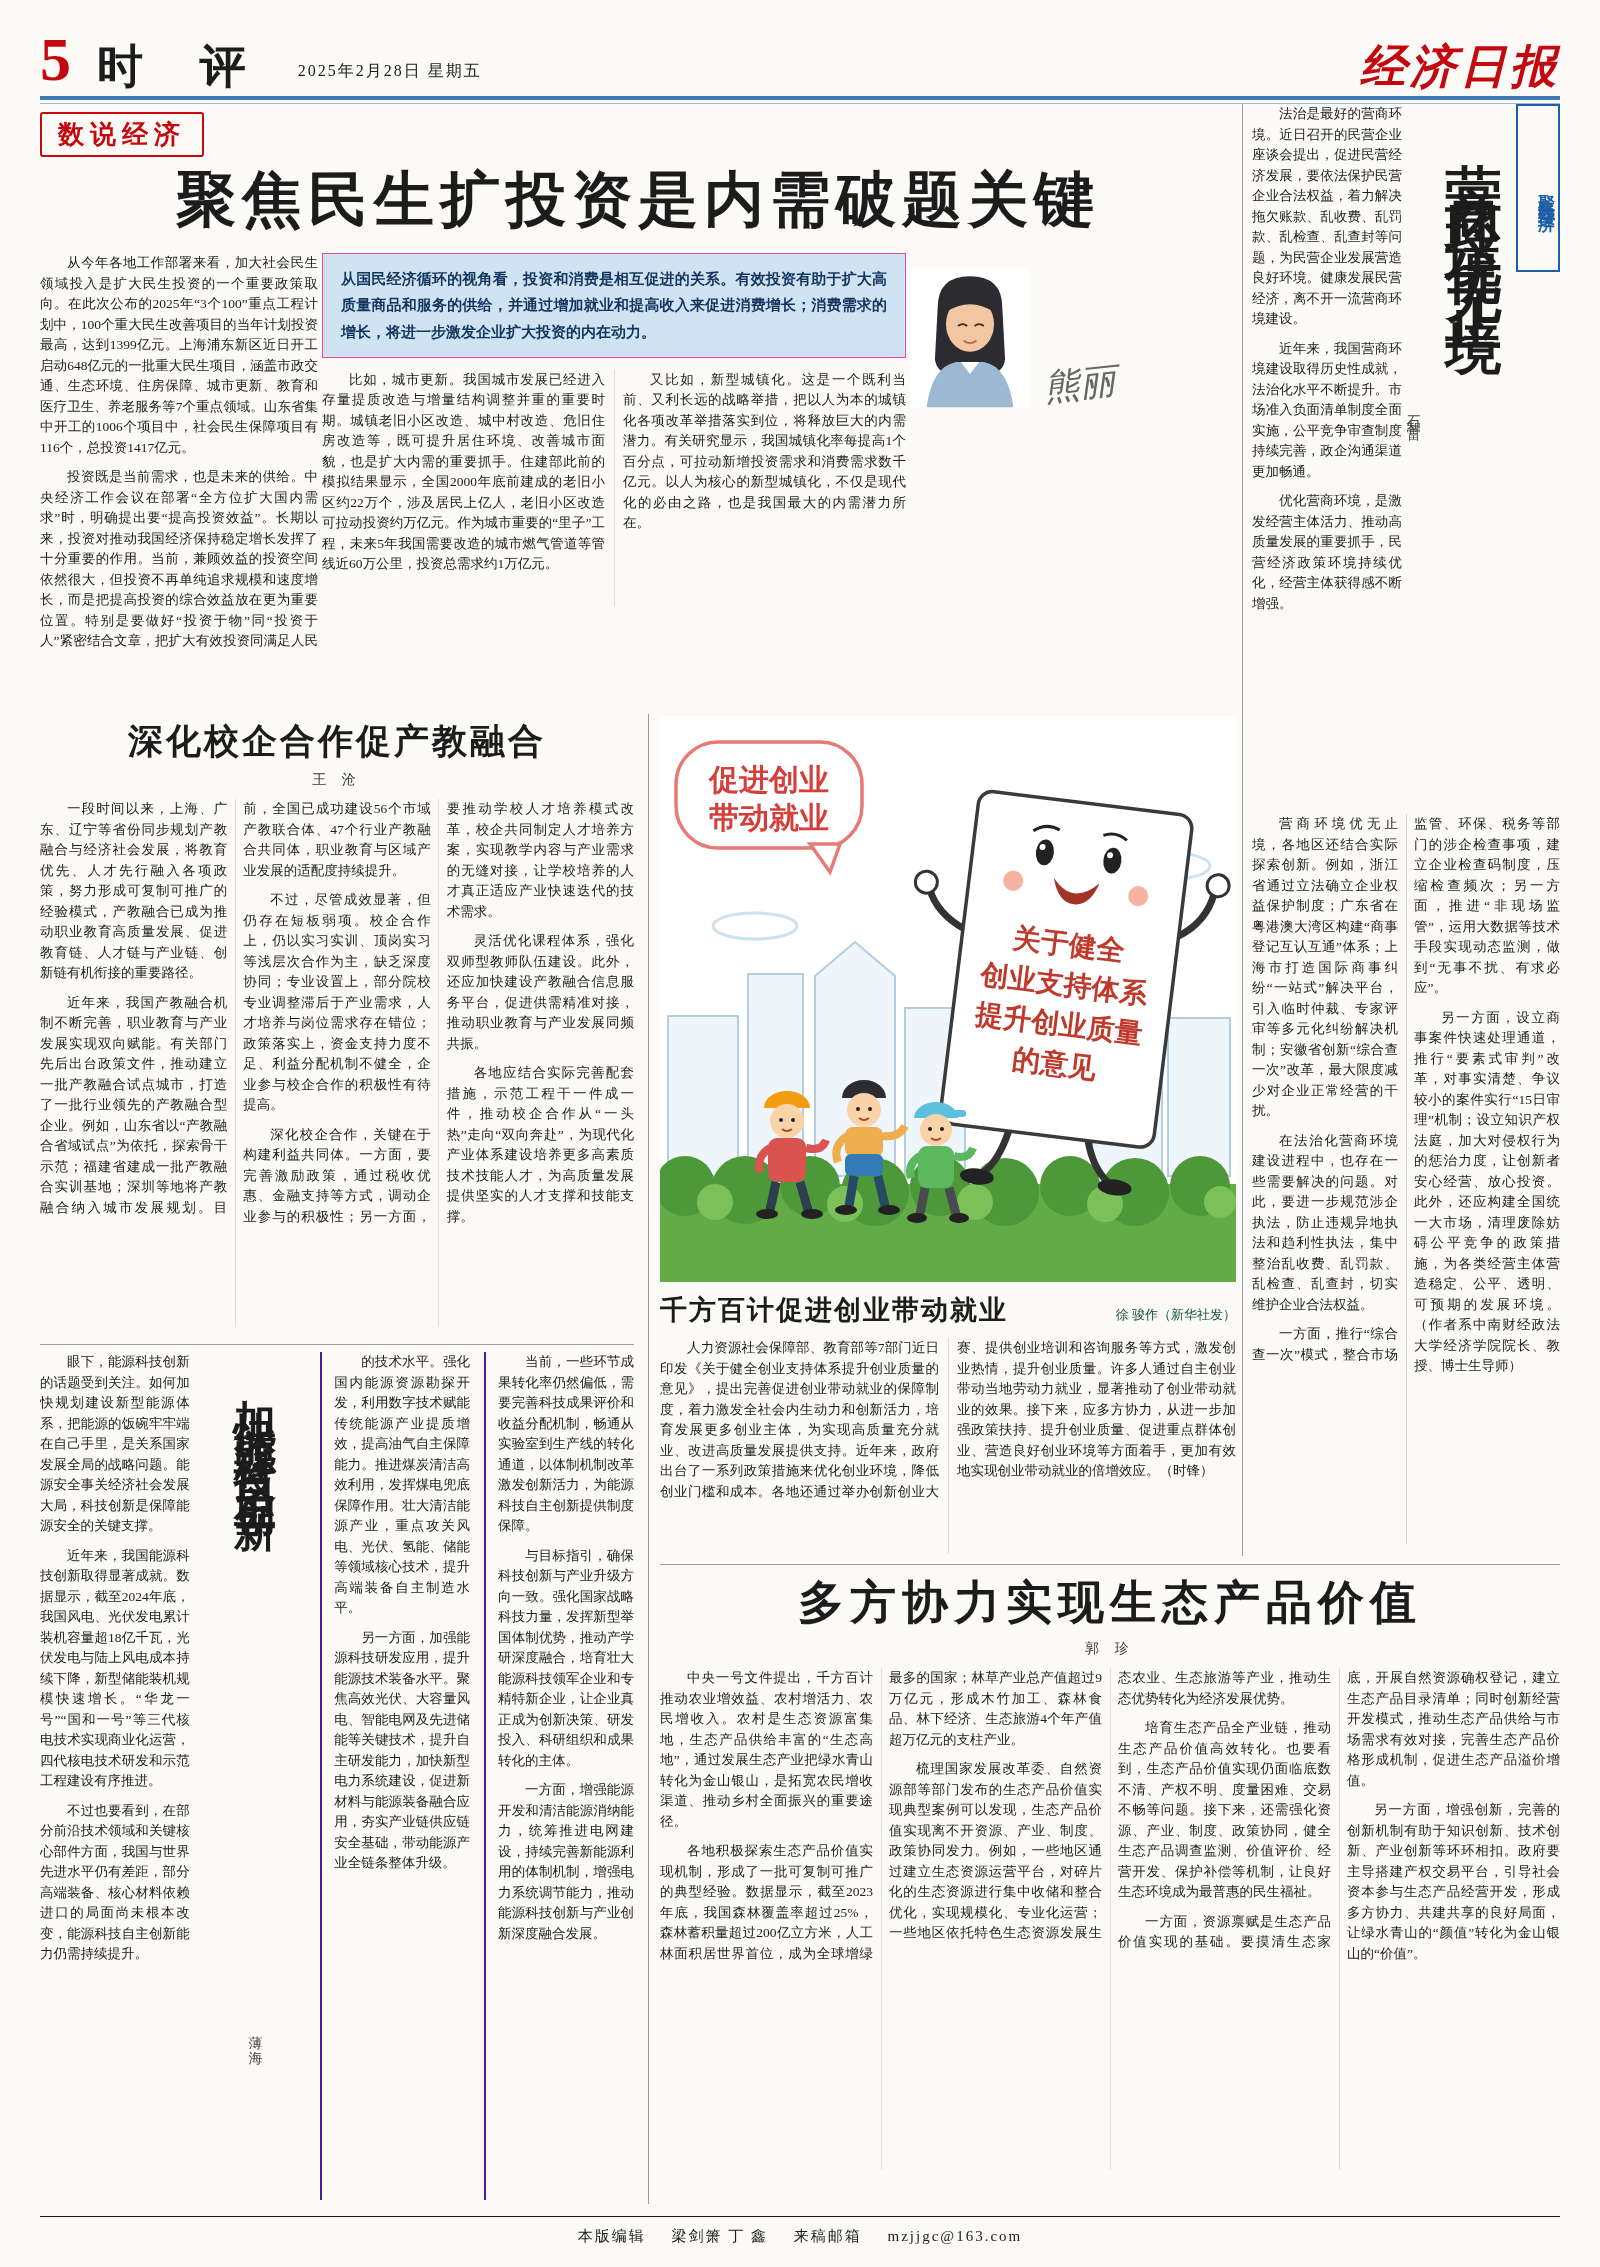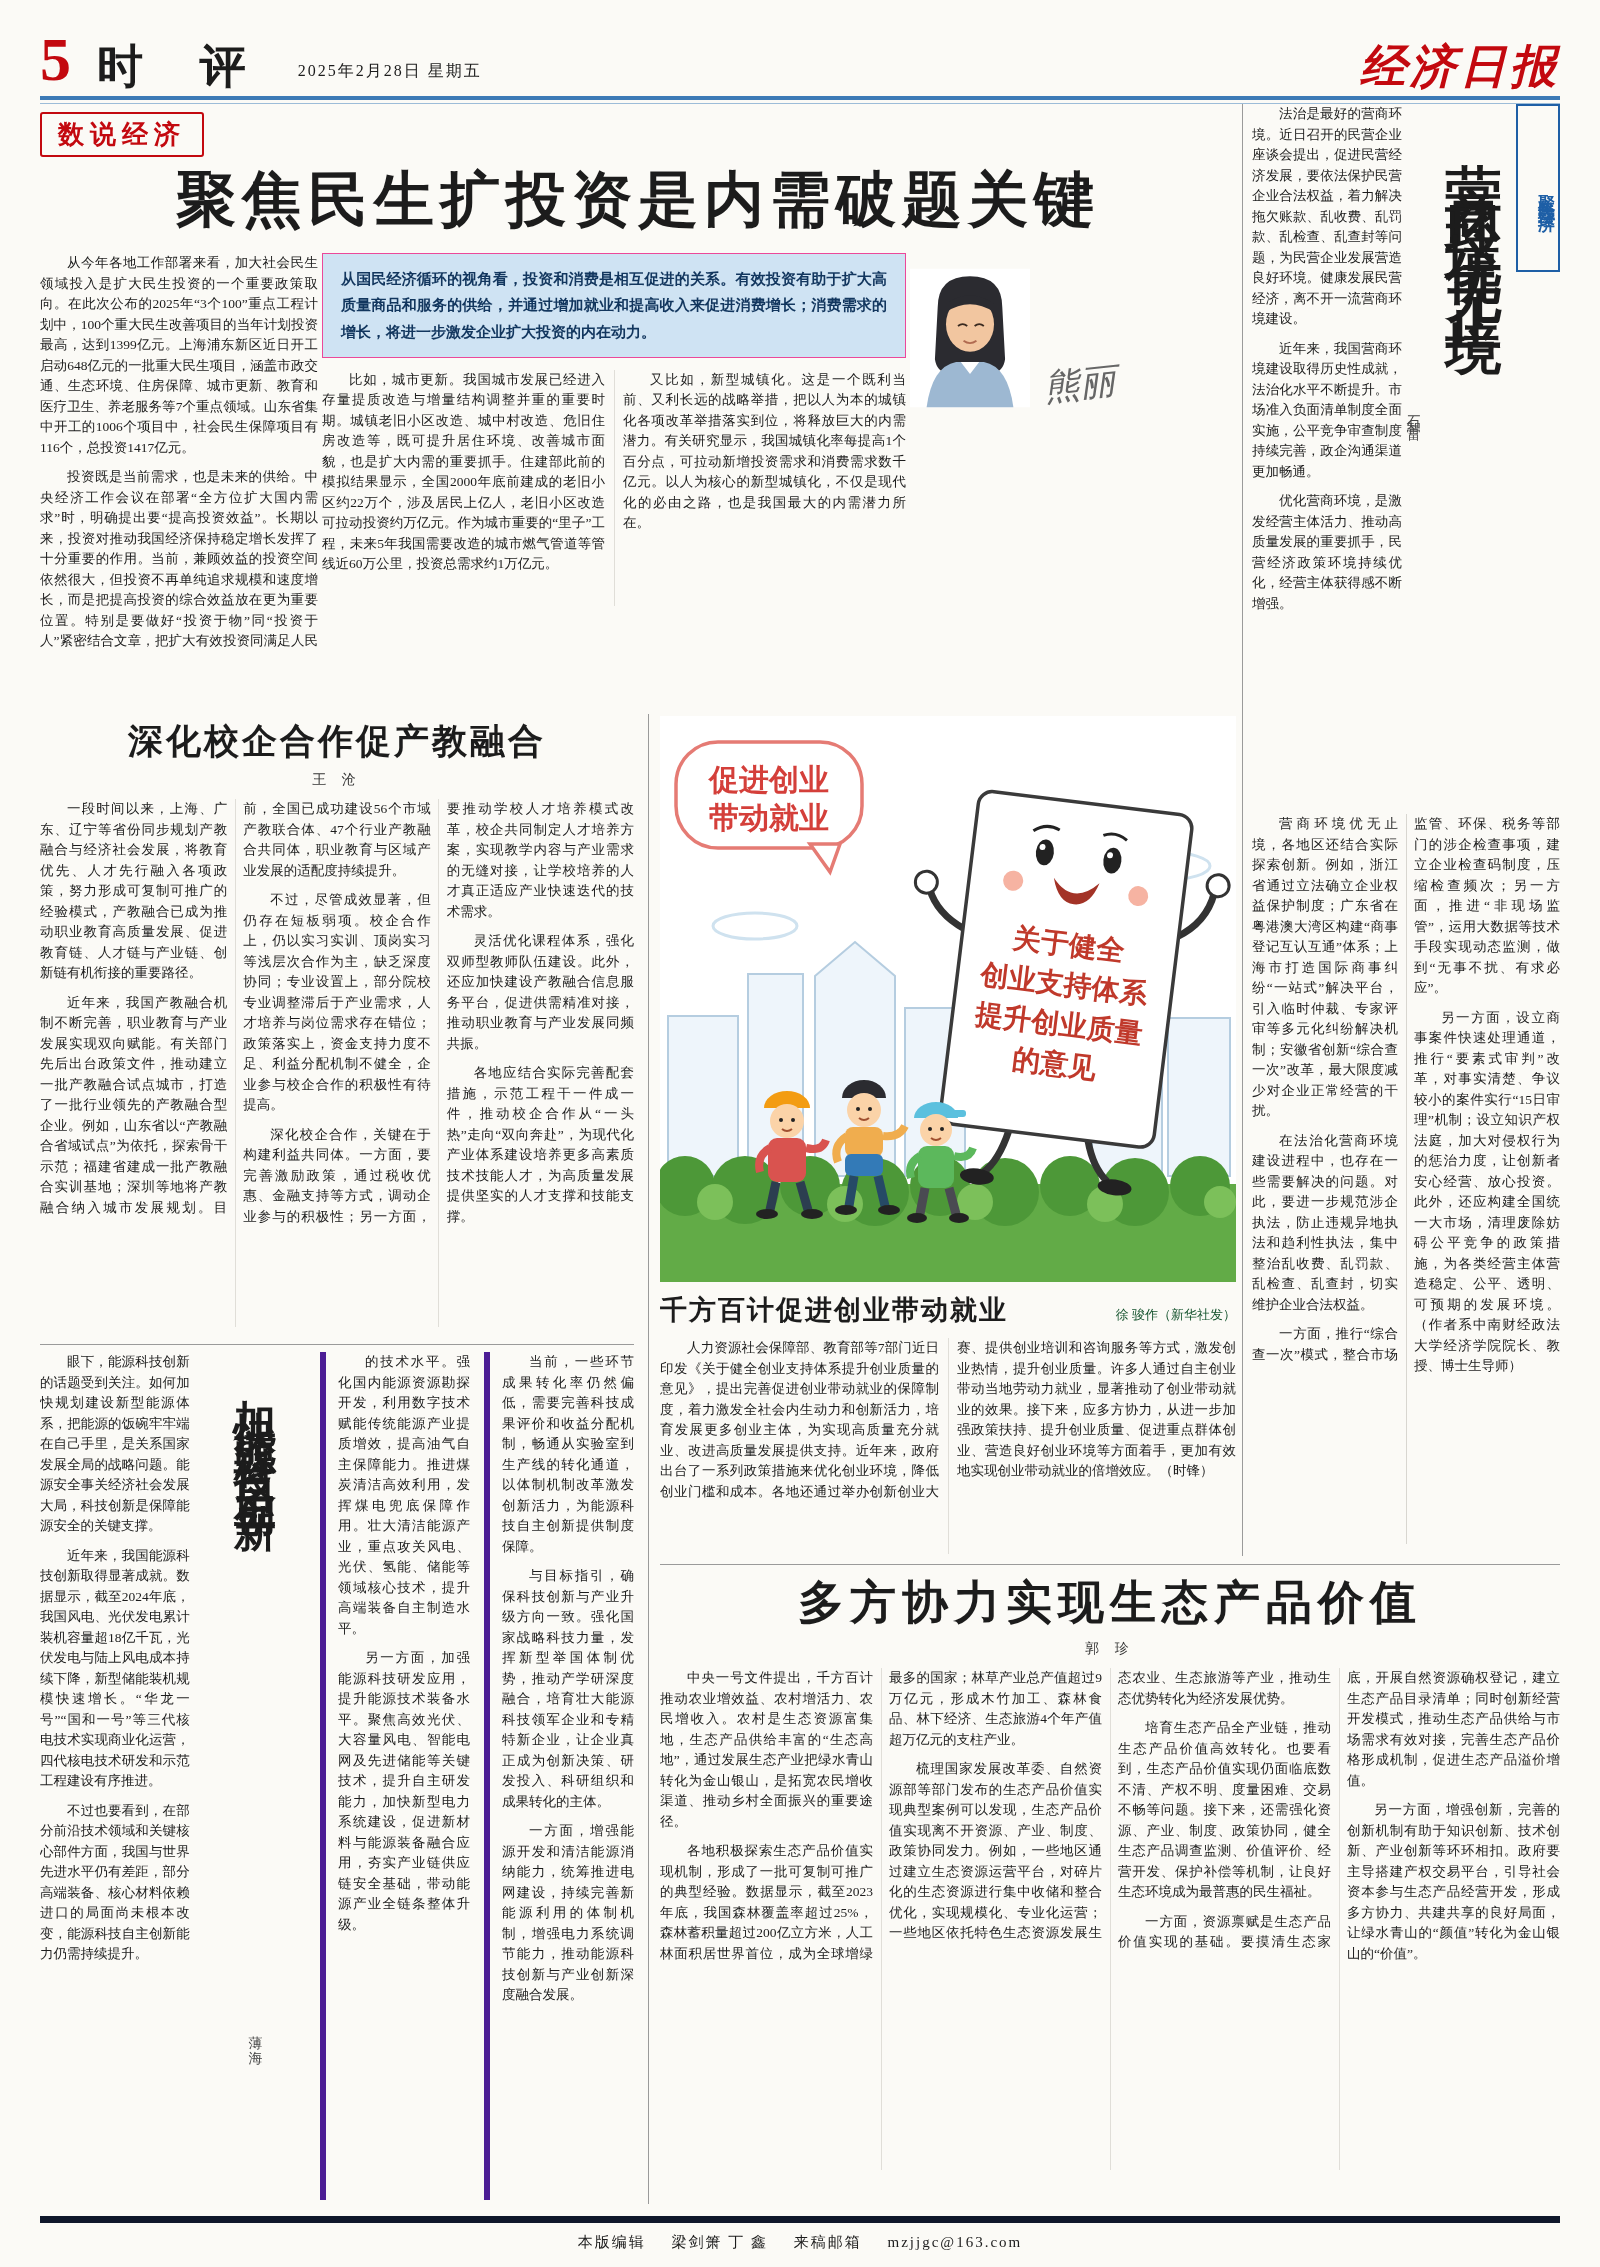--- a/index.html
+++ b/index.html
@@ -68,30 +68,30 @@
   .cartoon-text{margin-top:10px;column-count:2;column-gap:18px;column-rule:1px solid #e0ded8;height:218px;overflow:hidden;}
 
   
   .energy{position:absolute;left:40px;top:1352px;width:594px;height:848px;display:flex;gap:14px;overflow:hidden;}
   .en-col{width:152px;overflow:hidden;}
   .en-mid{width:104px;position:relative;}
   .en-headline{writing-mode:vertical-rl;font-size:42px;font-weight:900;letter-spacing:12px;line-height:1.1;
                margin:14px auto 0;font-family:"Liberation Sans","DejaVu Sans",sans-serif;height:640px;}
   .en-author{position:absolute;left:50%;transform:translateX(-50%);top:672px;writing-mode:vertical-rl;
              font-size:14px;color:#444;letter-spacing:6px;}
-  .en-col.rules{border-left:6px solid #4c1d95;padding-left:12px;}
+  .en-col.rules{border-left:2px solid #4c1d95;padding-left:12px;}
 
   
   .eco{position:absolute;left:660px;top:1572px;width:900px;height:632px;overflow:hidden;}
   .eco-headline{text-align:center;font-size:46px;font-weight:900;letter-spacing:6px;
                 font-family:"Liberation Sans","DejaVu Sans",sans-serif;}
   .eco-cols{column-count:4;column-gap:16px;column-rule:1px solid #e0ded8;height:502px;overflow:hidden;}
 
   
-  .footer{position:absolute;left:40px;top:2216px;width:1520px;border-top:7px solid #0f172a;
+  .footer{position:absolute;left:40px;top:2216px;width:1520px;border-top:1px solid #0f172a;
           text-align:center;padding-top:10px;font-size:15px;letter-spacing:2px;}
   .footer span{margin:0 10px;}
 </style>
 </head>
 <body>
 
 <div class="page">
 
   <div class="header">
     <div class="pagenum">5</div>

